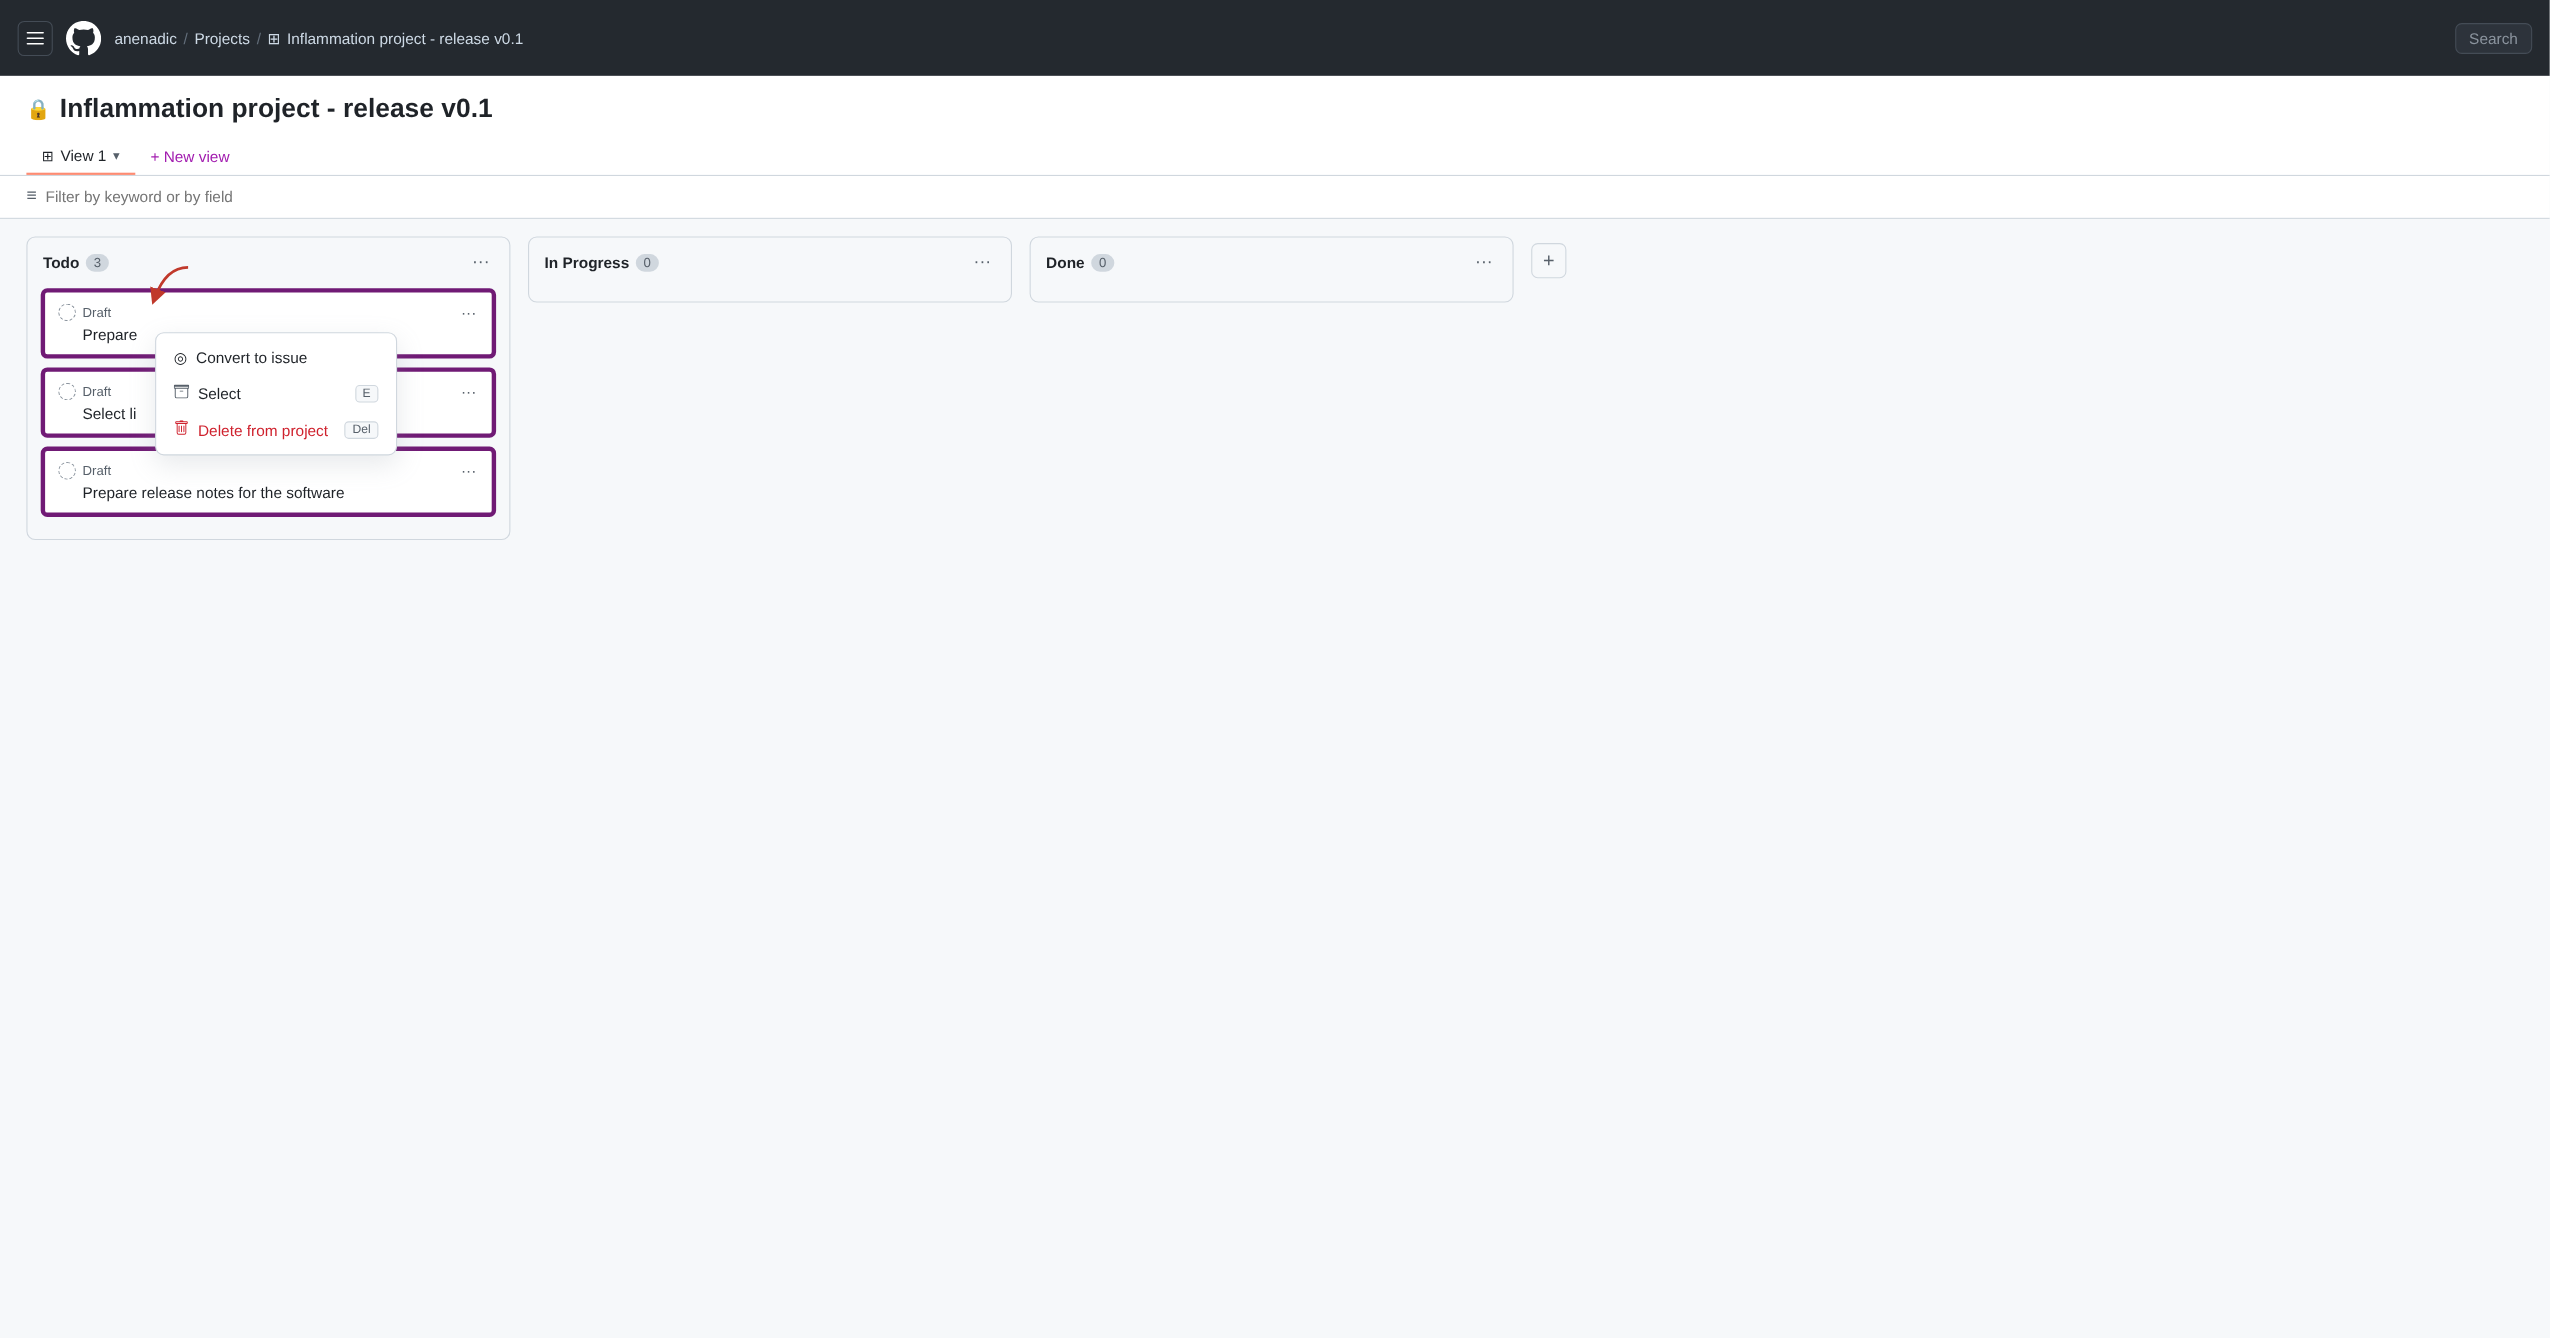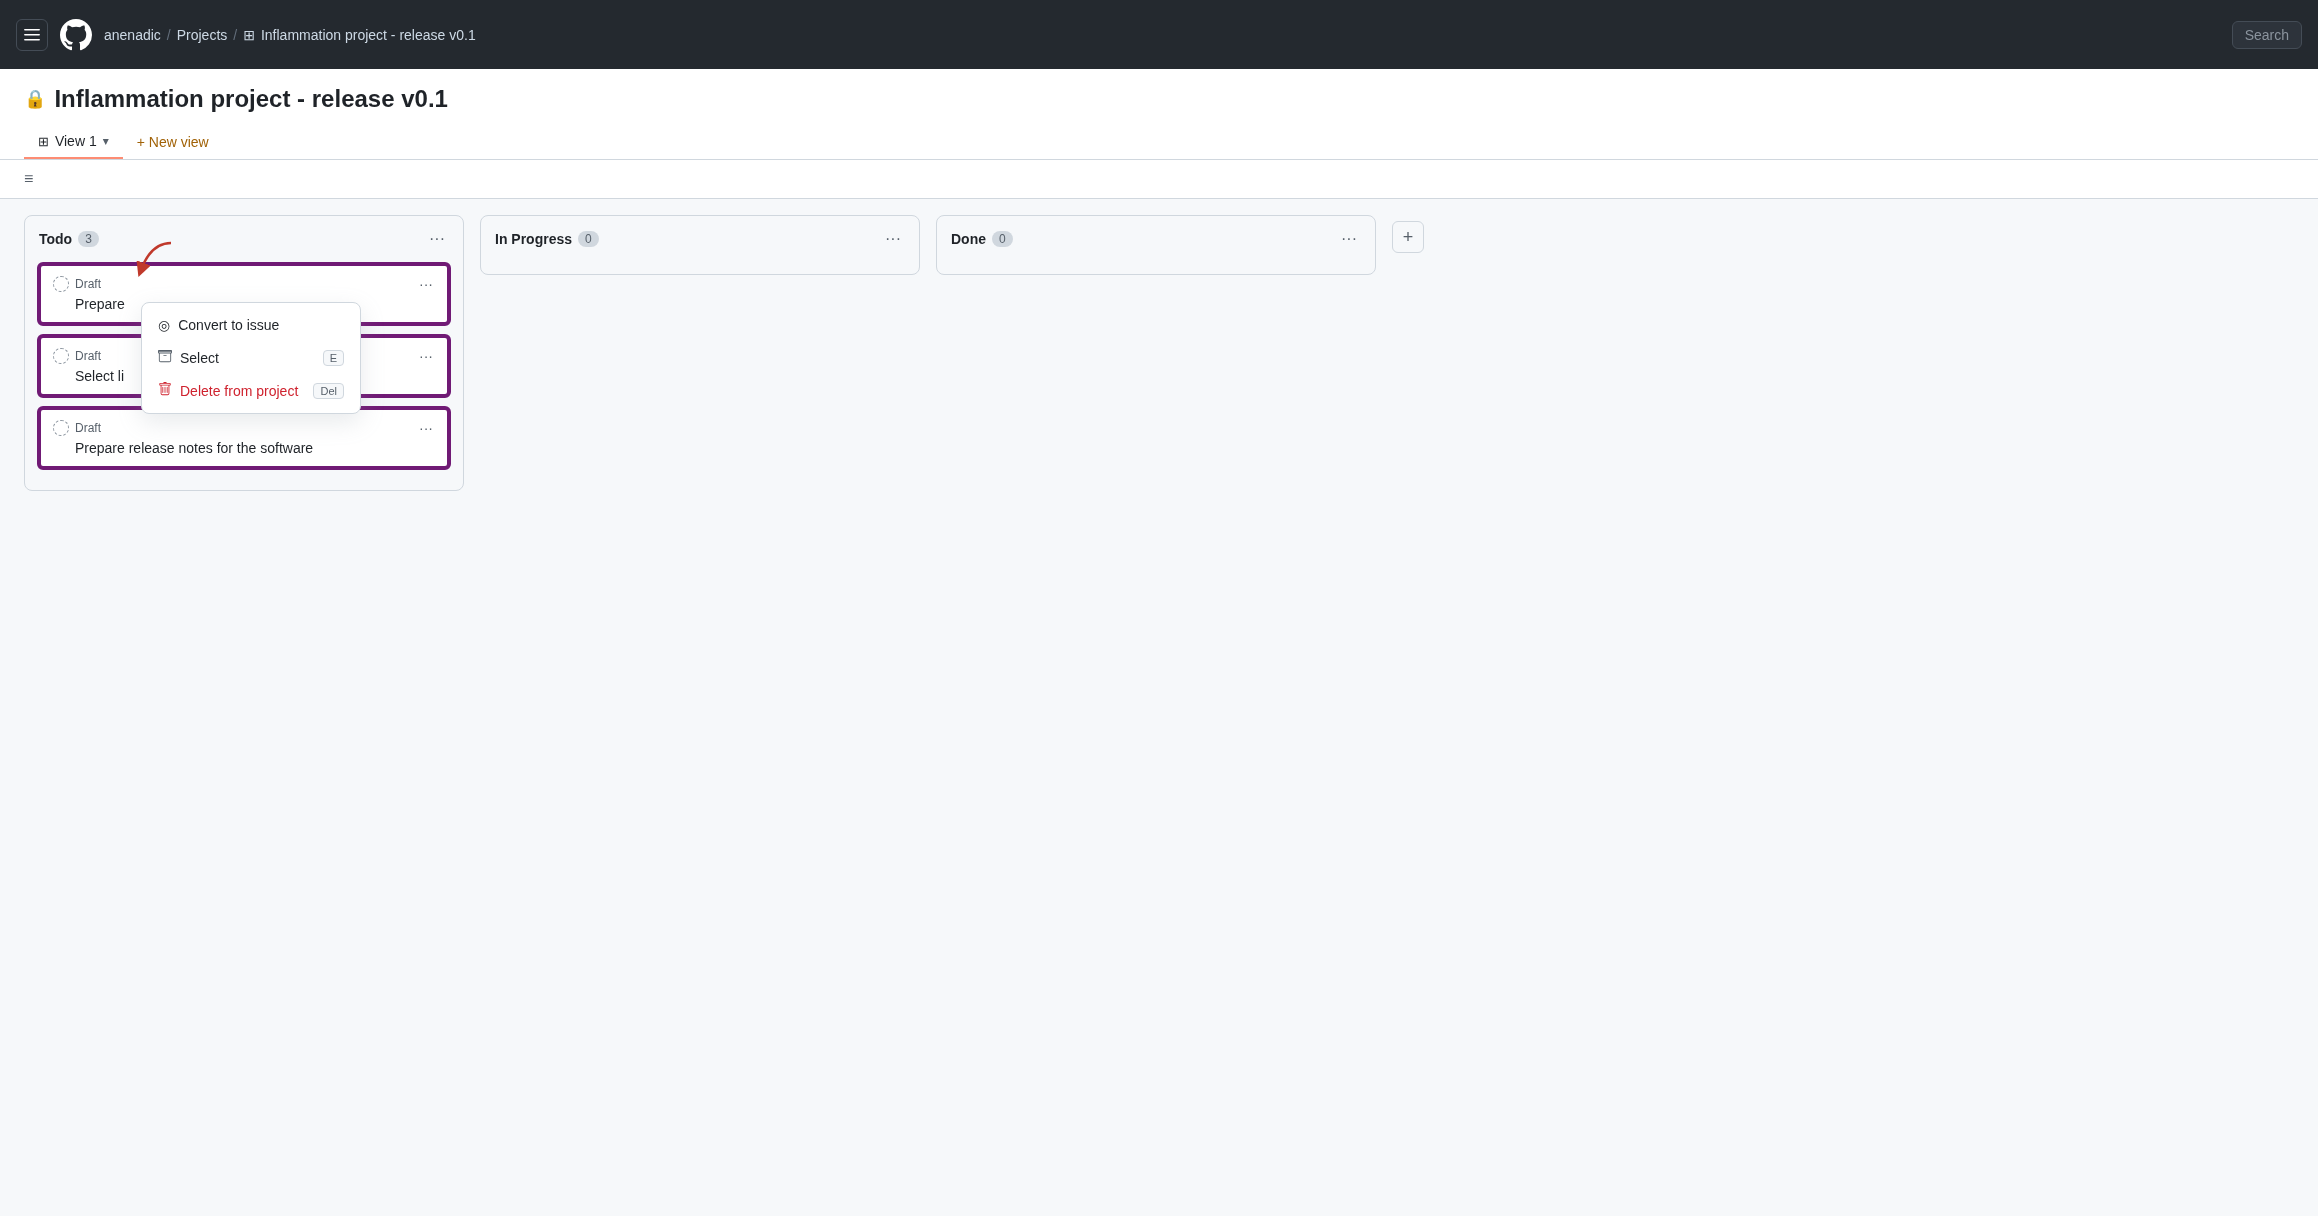--- a/index.html
+++ b/index.html
@@ -73,21 +73,21 @@
       color: #1f2328;
       font-weight: 500;
     }
     .tab-item.active { border-bottom: 2px solid #fd8c73; }
     .tab-icon { font-size: 13px; }
     .tab-dropdown {
       background: none; border: none; cursor: pointer; color: #57606a; font-size: 12px; padding: 0;
     }
     .new-view-btn {
       display: flex; align-items: center; gap: 4px;
-      color: #a16207; background: none; border: none; cursor: pointer;
+      color: #a21caf; background: none; border: none; cursor: pointer;
       font-size: 14px; padding: 8px 14px;
     }
 
     
     .filter-bar {
       background: #fff;
       border-bottom: 1px solid #d0d7de;
       padding: 10px 24px;
       display: flex; align-items: center; gap: 8px;
     }
@@ -245,20 +245,21 @@
       <span class="tab-icon">⊞</span>
       <span>View 1</span>
       <button class="tab-dropdown">▾</button>
     </div>
     <button class="new-view-btn">+ New view</button>
   </div>
 </div>
 
 <div class="filter-bar">
   <span class="filter-icon">≡</span>
+  <input class="filter-input" placeholder="Filter by keyword or by field" style="">
 </div>
 
 <div class="board">
 
   <div class="column">
     <div class="column-header">
       <span class="column-title">Todo</span>
       <span class="column-count">3</span>
       <button class="column-menu-btn">···</button>
     </div>

